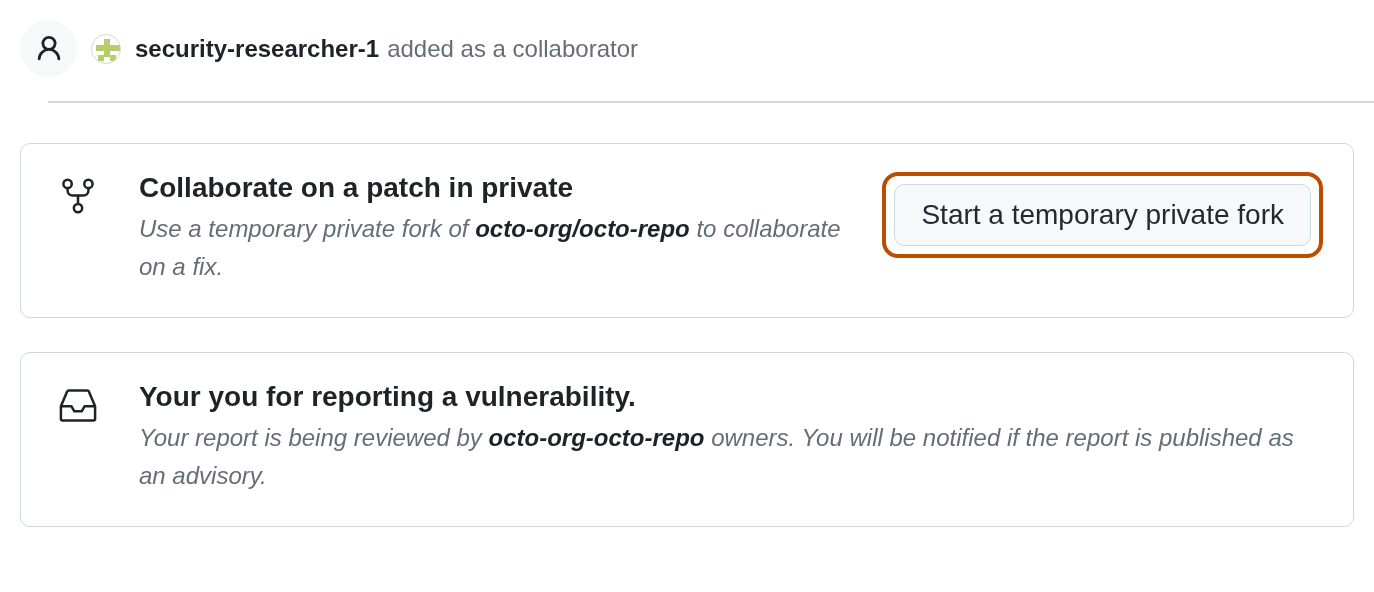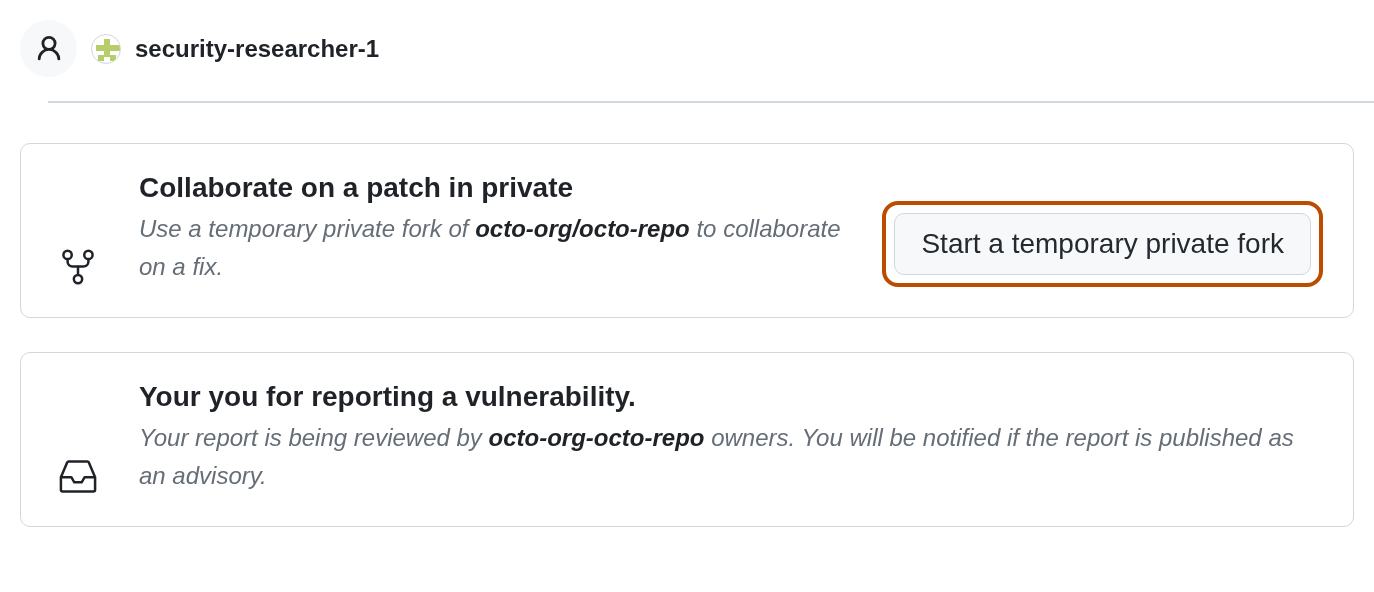--- a/index.html
+++ b/index.html
@@ -63,21 +63,21 @@
     display: flex;
     flex-direction: column;
     gap: 34px;
   }
   .card {
     border: 1px solid #d0d7de;
     border-radius: 10px;
     padding: 28px 30px 30px 30px;
     display: flex;
     gap: 34px;
-    align-items: flex-end;
+    align-items: flex-start;
   }
   .card-icon { flex-shrink: 0; width: 54px; display:flex; justify-content:center; padding-top:4px;}
   .card-icon svg { width: 40px; height: 40px; fill: #1f2328; }
   .card-body { flex: 1; min-width: 0; }
   .card-title {
     font-size: 28px;
     font-weight: 600;
     color: #1f2328;
     margin-bottom: 6px;
   }
@@ -124,20 +124,21 @@
     <span class="px" style="left:4px;top:10px"></span>
     <span class="px" style="left:10px;top:10px"></span>
     <span class="px" style="left:16px;top:10px"></span>
     <span class="px" style="left:22px;top:10px"></span>
     <span class="px" style="left:12px;top:16px"></span>
     <span class="px" style="left:6px;top:20px"></span>
     <span class="px" style="left:18px;top:20px"></span>
   </div>
   <div class="timeline-text">
     <span class="username">security-researcher-1</span>
+    <span>added as a collaborator</span>
   </div>
 </div>
 
 <div class="divider"></div>
 
 <div class="card-stack">
 
   <div class="card">
     <div class="card-icon">
       <svg viewBox="0 0 24 24">

